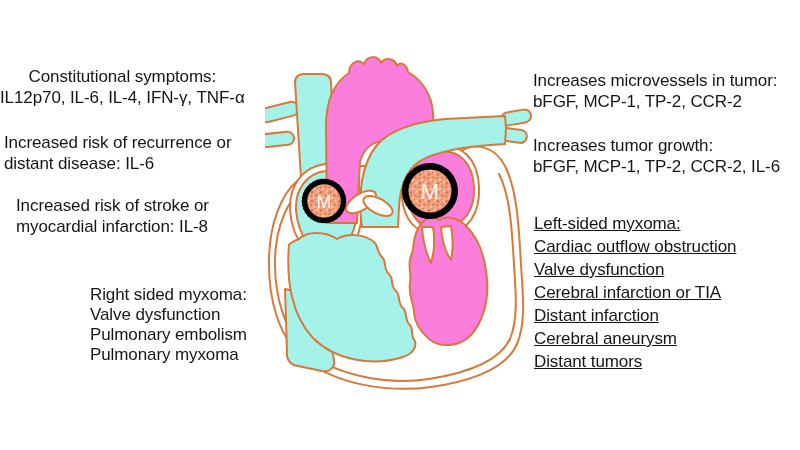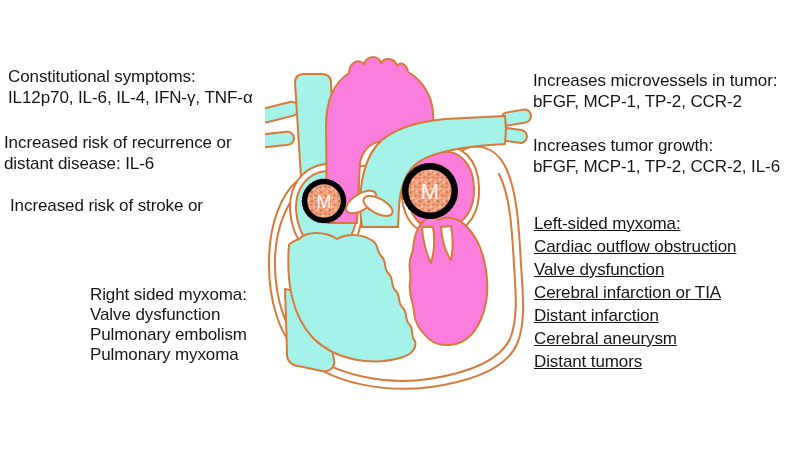--- a/index.html
+++ b/index.html
@@ -23,30 +23,31 @@
   .f-none{fill:none;}
   .mx-ring{fill:none;stroke:var(--myxoma-edge,#000000);}
   .mx-core{fill:url(#myxtex);stroke:var(--myxoma-edge,#000000);}
   .mx-label{fill:#ffffff;opacity:0.92;font-family:"Liberation Sans",sans-serif;text-anchor:middle;}
 </style>
 </head>
 <body>
 
 <div class="stage">
 
-  <div class="tblock lh21" style="left:8px;top:66px;">
+  <div class="tblock lh21" style="left:0;top:66px;text-align:center;">
     <span class="tline">Constitutional symptoms:</span>
     <span class="tline">IL12p70, IL-6, IL-4, IFN-γ, TNF-α</span>
   </div>
   <div class="tblock lh21" style="left:4px;top:132px;">
     <span class="tline">Increased risk of recurrence or</span>
     <span class="tline">distant disease: IL-6</span>
   </div>
-  <div class="tblock lh21" style="left:10px;top:195px;">
+  <div class="tblock lh21" style="left:16px;top:195px;">
     <span class="tline">Increased risk of stroke or</span>
+    <span class="tline">myocardial infarction: IL-8</span>
   </div>
   <div class="tblock lh20" style="left:90px;top:285px;">
     <span class="tline">Right sided myxoma:</span>
     <span class="tline">Valve dysfunction</span>
     <span class="tline">Pulmonary embolism</span>
     <span class="tline">Pulmonary myxoma</span>
   </div>
 
   <div class="tblock lh21" style="left:533px;top:70px;">
     <span class="tline">Increases microvessels in tumor:</span>

